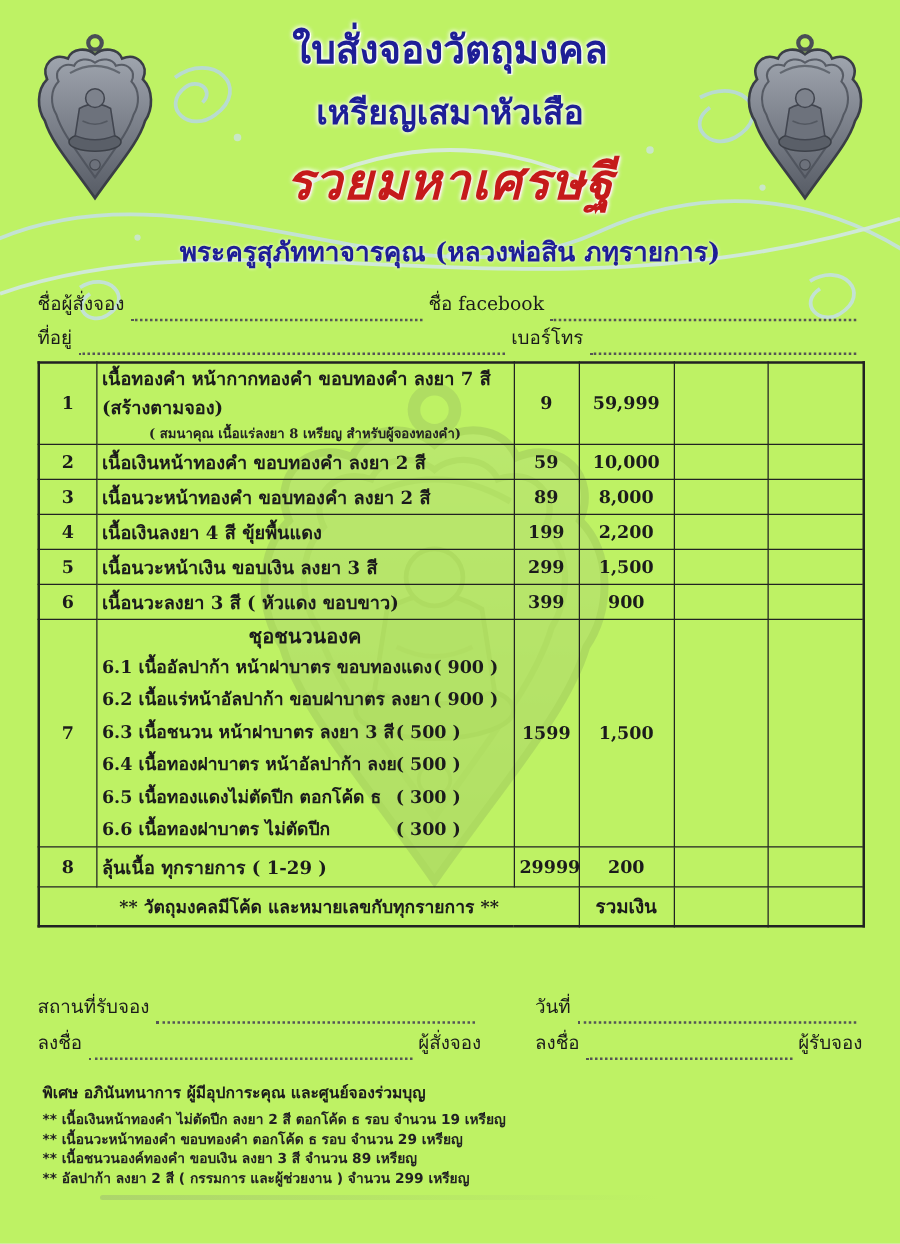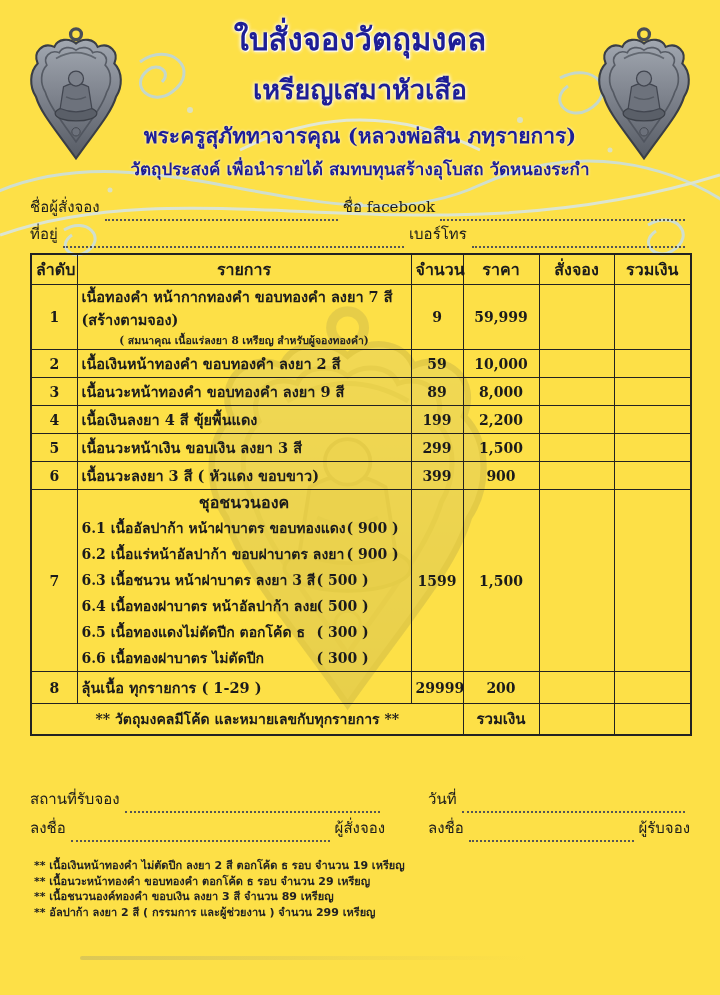--- a/index.html
+++ b/index.html
@@ -6,21 +6,21 @@
     --title-blue:#1e1e96;
     --title-red:#c51a1a;
     --ink:#1b1b1b;
     --line:#222222;
   }
   html,body{margin:0;padding:0;background:#e9e9e9;}
   .page{
     position:relative;
     width:720px;height:995px;
     margin:0 auto;
-    background:#fde047;
+    background:#bef264;
     overflow:hidden;
     font-family:"DejaVu Serif","Liberation Serif",serif;
     color:var(--ink);
   }
   .bg-swirls{position:absolute;top:0;left:0;pointer-events:none;}
   .amulet-photo{position:absolute;top:20px;width:100px;height:152px;}
   .amulet-photo.left{left:26px;}
   .amulet-photo.right{right:26px;}
   .watermark{
     position:absolute;left:50%;top:300px;transform:translateX(-54%);
@@ -140,22 +140,22 @@
   <svg class="amulet-photo right">
     <use href="#sema-medal" width="100" height="152"></use>
   </svg>
   <svg class="watermark" viewBox="0 0 120 170">
     <use href="#sema-medal" width="120" height="170"></use>
   </svg>
 
   <div class="header">
     <div class="t1">ใบสั่งจองวัตถุมงคล</div>
     <div class="t2">เหรียญเสมาหัวเสือ</div>
+    <div class="t3">รวยมหาเศรษฐี</div>
     <div class="t4">พระครูสุภัททาจารคุณ (หลวงพ่อสิน ภทฺรายการ)</div>
-    <div class="t5">วัตถุประสงค์  เพื่อนำรายได้ สมทบทุนสร้างอุโบสถ วัดหนองระกำ</div>
   </div>
 
   <div class="formlines">
     <div class="fl">
       <span class="lbl">ชื่อผู้สั่งจอง</span>
       <span class="dots"></span>
       <span class="lbl">ชื่อ facebook</span>
       <span class="dots w2"></span>
     </div>
     <div class="fl">
@@ -170,28 +170,20 @@
     <table class="order">
       <colgroup>
         <col style="width:46px">
           <col style="width:334px">
           <col style="width:52px">
         <col style="width:76px">
           <col style="width:75px">
           <col style="width:77px">
       </colgroup>
       <tbody>
-          <tr>
-        <th>ลำดับ</th>
-        <th>รายการ</th>
-        <th>จำนวน</th>
-        <th>ราคา</th>
-        <th>สั่งจอง</th>
-        <th>รวมเงิน</th>
-      </tr>
 
       <tr class="r1">
         <td class="no">1</td>
         <td class="desc">
           <span>เนื้อทองคำ หน้ากากทองคำ ขอบทองคำ ลงยา 7 สี (สร้างตามจอง)</span>
           <span class="sub">( สมนาคุณ เนื้อแร่ลงยา 8 เหรียญ สำหรับผู้จองทองคำ)</span>
         </td>
         <td class="qty">9</td>
         <td class="price">59,999</td>
         <td class="ordercol"></td>
@@ -201,21 +193,21 @@
       <tr class="rs">
         <td class="no">2</td>
         <td class="desc">เนื้อเงินหน้าทองคำ ขอบทองคำ ลงยา 2 สี</td>
         <td class="qty">59</td>
         <td class="price">10,000</td>
         <td class="ordercol"></td>
         <td class="totalcol"></td>
       </tr>
       <tr class="rs">
         <td class="no">3</td>
-        <td class="desc">เนื้อนวะหน้าทองคำ ขอบทองคำ ลงยา 9 สี</td>
+        <td class="desc">เนื้อนวะหน้าทองคำ ขอบทองคำ ลงยา 2 สี</td>
         <td class="qty">89</td>
         <td class="price">8,000</td>
         <td class="ordercol"></td>
         <td class="totalcol"></td>
       </tr>
       <tr class="rs">
         <td class="no">4</td>
         <td class="desc">เนื้อเงินลงยา 4 สี ขุ้ยพื้นแดง</td>
         <td class="qty">199</td>
         <td class="price">2,200</td>
@@ -313,20 +305,21 @@
       </div>
       <div class="bl">
         <span class="lbl">ลงชื่อ</span>
         <span class="dots"></span>
         <span class="role">ผู้รับจอง</span>
       </div>
     </div>
   </div>
 
   <div class="notes">
+    <div class="notes-title">พิเศษ อภินันทนาการ ผู้มีอุปการะคุณ และศูนย์จองร่วมบุญ</div>
     <div class="note-line">** เนื้อเงินหน้าทองคำ ไม่ตัดปีก ลงยา 2 สี ตอกโค้ด ธ รอบ จำนวน 19 เหรียญ</div>
     <div class="note-line">** เนื้อนวะหน้าทองคำ ขอบทองคำ  ตอกโค้ด ธ รอบ จำนวน 29 เหรียญ</div>
     <div class="note-line">** เนื้อชนวนองค์ทองคำ ขอบเงิน ลงยา 3 สี จำนวน 89 เหรียญ</div>
     <div class="note-line">** อัลปาก้า ลงยา 2 สี ( กรรมการ และผู้ช่วยงาน ) จำนวน 299 เหรียญ</div>
 
   </div>
 
   <div class="smudge"></div>
 </div>
 

